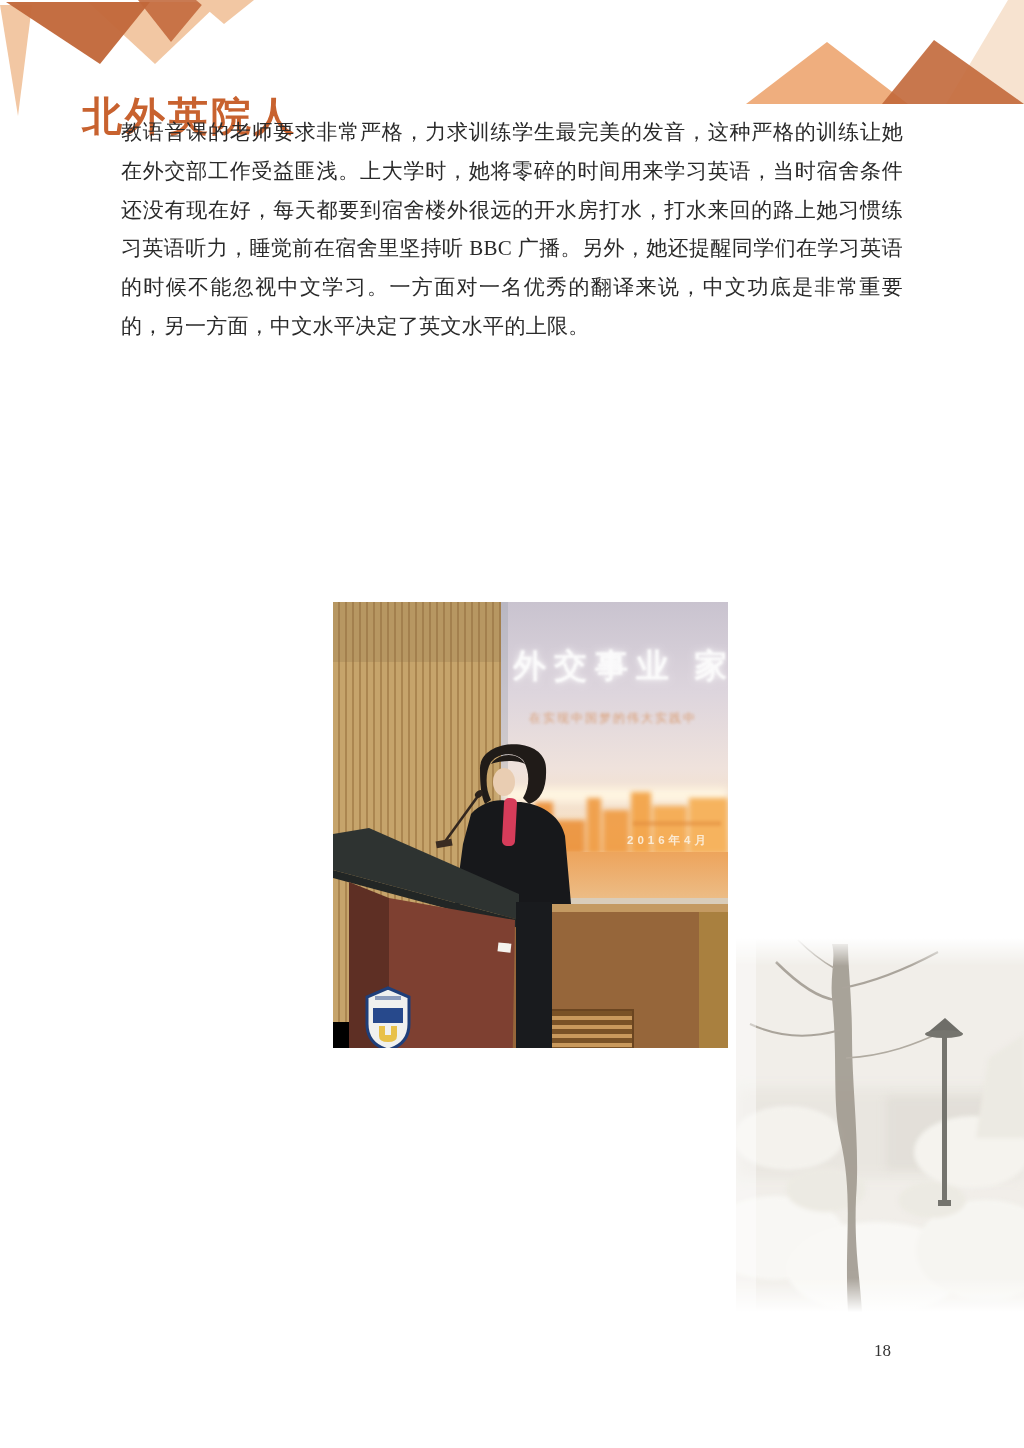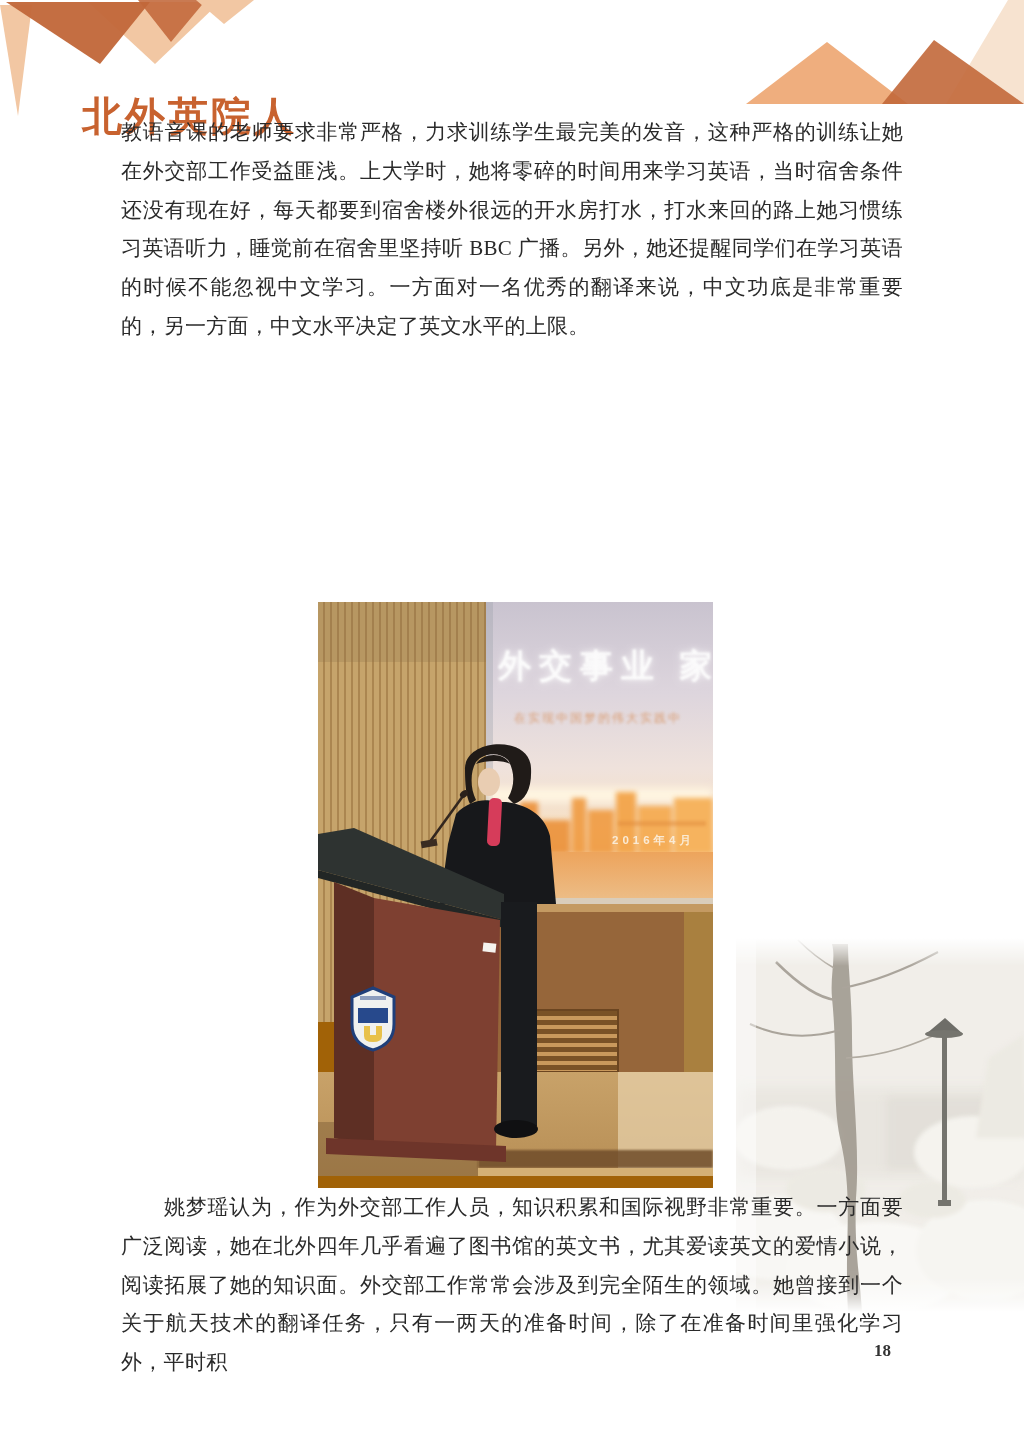--- a/index.html
+++ b/index.html
@@ -24,22 +24,22 @@
     position:absolute;left:121px;width:782px;
     font-size:21px;line-height:38.8px;letter-spacing:0.3px;
     color:#2a2a2a;text-align:justify;z-index:5;
   }
   .p-top{top:113px;}
   .p-bottom{top:1188px;}
   .indent{text-indent:43px;}
   .p2{margin-top:9px;}
   
   .photo{
-    position:absolute;left:318px;top:602px;width:395px;height:586px;
-    overflow:hidden;z-index:3;background:#a16207;
+    position:absolute;left:333px;top:602px;width:395px;height:446px;
+    overflow:hidden;z-index:3;background:#000000;
   }
   .photo svg{position:absolute;left:0;top:0;}
   .screen-title{
     position:absolute;left:180px;top:42px;width:214px;height:52px;
     font-family:"Liberation Sans","DejaVu Sans",sans-serif;
     font-size:33px;font-weight:bold;color:#fdfdfd;letter-spacing:8px;
     white-space:nowrap;overflow:hidden;
     filter:blur(1.2px);opacity:.96;text-shadow:0 0 7px rgba(255,255,255,.9);
   }
   .screen-subtitle{
@@ -55,21 +55,21 @@
     white-space:nowrap;overflow:hidden;filter:blur(.7px);opacity:.95;
   }
   
   .snow{
     position:absolute;left:736px;top:938px;width:288px;height:374px;
     z-index:1;opacity:.82;
   }
   
   .pagenum{
     position:absolute;left:874px;top:1341px;
-    font-size:17px;color:#333;z-index:6;font-weight:bold;
+    font-size:17px;color:#333;z-index:6;
   }
 </style>
 </head>
 <body>
 
 <div class="page">
 
   <svg class="hdr-svg" viewBox="0 0 1024 130" xmlns="http://www.w3.org/2000/svg">
 
     <polygon points="0,5 32,5 18,116" fill="#f2c7a3"></polygon>
@@ -239,19 +239,16 @@
         <ellipse cx="208" cy="96" rx="19" ry="4" fill="#57564f"></ellipse>
         <rect x="202" y="262" width="13" height="6" fill="#57564f"></rect>
       </g>
 
       <rect x="0" y="0" width="288" height="28" fill="url(#fadeTop)"></rect>
       <rect x="0" y="340" width="288" height="34" fill="url(#fadeBot)"></rect>
       <rect x="0" y="0" width="20" height="374" fill="#ffffff" opacity="0.45"></rect>
     </svg>
   </div>
 
-  <div class="bodytext p-bottom">
-    <div class="indent">姚梦瑶认为，作为外交部工作人员，知识积累和国际视野非常重要。一方面要广泛阅读，她在北外四年几乎看遍了图书馆的英文书，尤其爱读英文的爱情小说，阅读拓展了她的知识面。外交部工作常常会涉及到完全陌生的领域。她曾接到一个关于航天技术的翻译任务，只有一两天的准备时间，除了在准备时间里强化学习外，平时积</div>
-  </div>
 
   <div class="pagenum">18</div>
 
 </div>
 
 </body></html>

